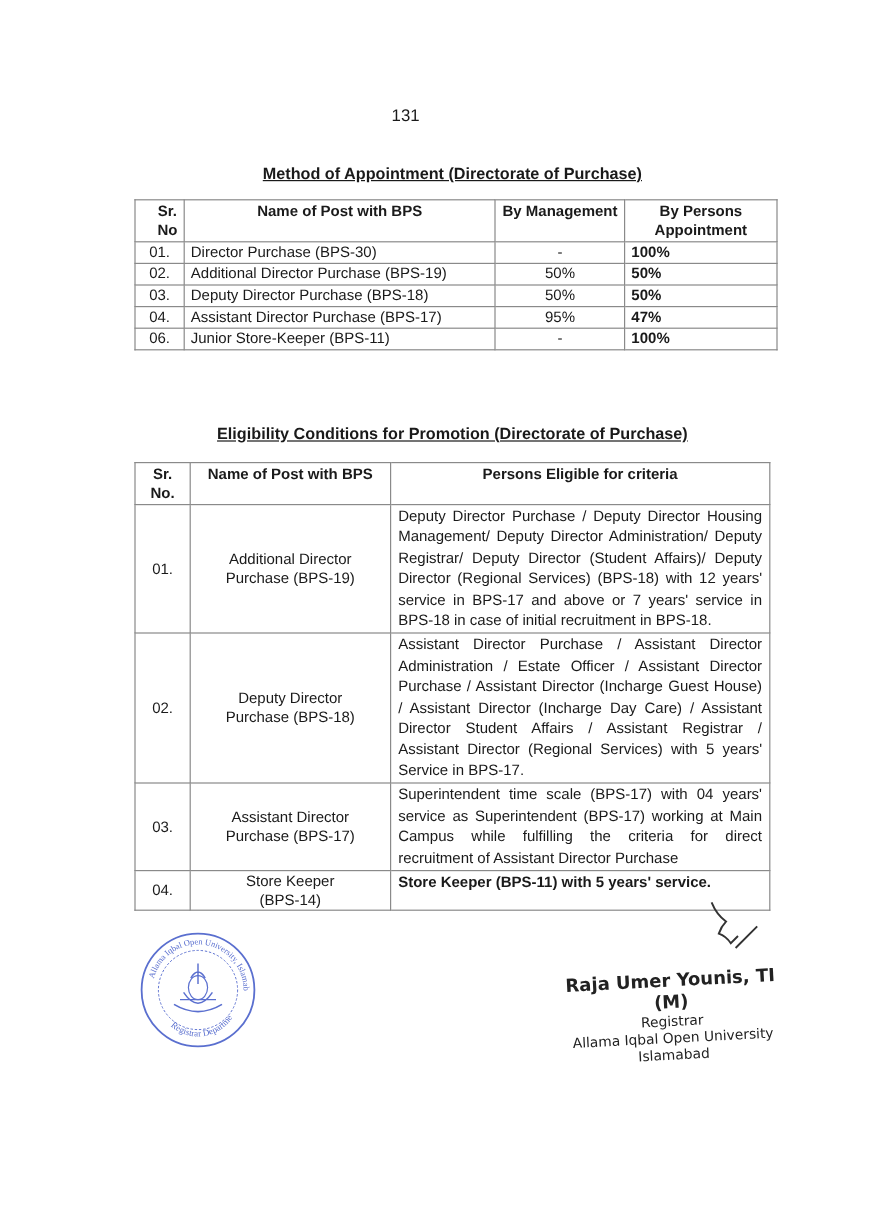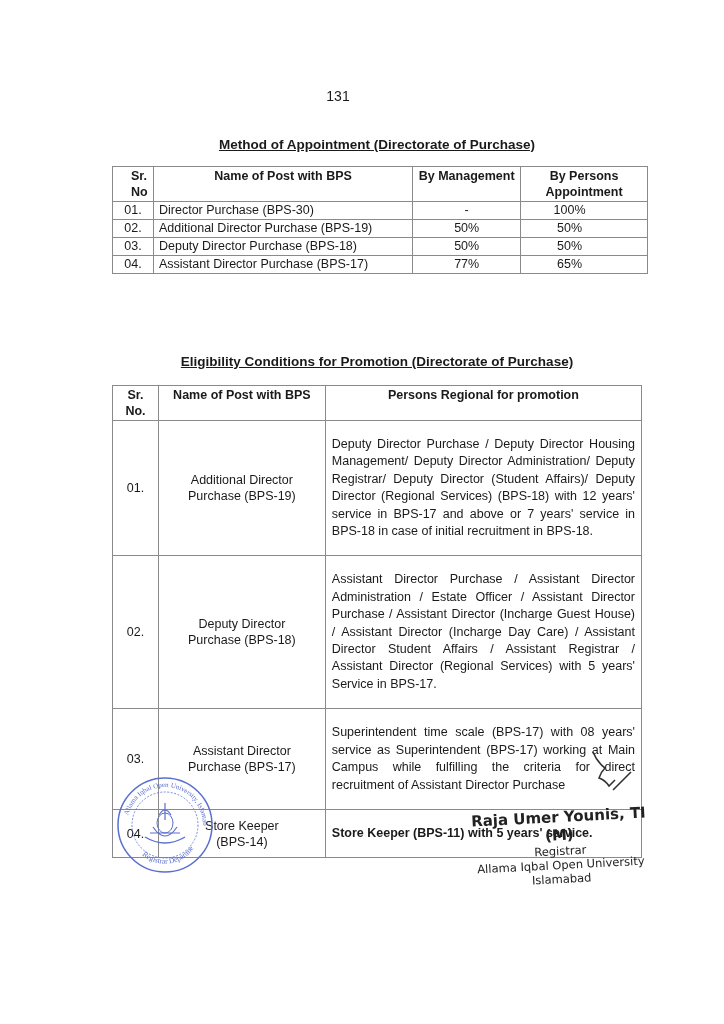--- a/index.html
+++ b/index.html
@@ -8,29 +8,29 @@
   .page-num { position: absolute; top: 88px; left: 0; width: 676px; text-align: center; font-size: 14px; }
   .title { position: absolute; left: 0; width: 724px; text-align: center; font-size: 13.5px;
            font-weight: bold; text-decoration: underline; }
   .t1-title { top: 137px; left: 15px; }
   .t2-title { top: 354px; left: 15px; }
   table { position: absolute; border-collapse: collapse; font-size: 12.5px; }
   td, th { border: 1px solid #8a8a8a; padding: 1px 5px; vertical-align: top; line-height: 16px; }
   th { font-weight: bold; }
   #t1 { top: 166px; left: 112px; width: 536px; }
   #t1 th { text-align: center; }
-  #t1 th.sr { text-align: left; padding-left: 18px; }
+  #t1 th.sr { text-align: center; padding-left: 18px; }
   #t1 td.sr, #t1 td.prom { text-align: center; }
-  #t1 td.init { text-align: center; padding-right: 34px; }
+  #t1 td.init { text-align: left; padding-right: 34px; font-weight: bold; }
   #t1 td { line-height: 17px; padding-top: 0; padding-bottom: 0; }
   #t2 { top: 385px; left: 112px; width: 530px; }
   #t2 th { text-align: center; }
   #t2 td.sr, #t2 td.post { text-align: center; vertical-align: middle; }
   #t2 td.sr { vertical-align: middle; }
-  #t2 td.elig { text-align: justify; padding: 15px 6px; line-height: 17.4px; }
+  #t2 td.elig { text-align: justify; padding: 1px 6px; line-height: 17.4px; }
   #t2 tr.r4 td.elig { vertical-align: top; font-weight: bold; }
   .stamp { position: absolute; left: 115px; top: 775px; width: 100px; height: 100px; }
   .sig-mark { position: absolute; left: 585px; top: 750px; width: 50px; height: 50px; }
   .sig { position: absolute; left: 470px; top: 808px; width: 180px; text-align: center;
          transform: rotate(-3deg); color: #222; }
   .sig .name { font-size: 15px; font-weight: bold; font-family: "DejaVu Sans", sans-serif; }
   .sig .line { font-size: 11.5px; font-family: "DejaVu Sans", sans-serif; line-height: 14px; }
 </style>
 </head>
 <body>
@@ -67,54 +67,60 @@
   </tr>
   <tr>
     <td class="sr">03.</td>
     <td>Deputy Director Purchase (BPS-18)</td>
     <td class="prom">50%</td>
     <td class="init">50%</td>
   </tr>
   <tr>
     <td class="sr">04.</td>
     <td>Assistant Director Purchase (BPS-17)</td>
-    <td class="prom">77%</td>
-    <td class="init">65%</td>
+    <td class="prom">95%</td>
+    <td class="init">47%</td>
+  </tr>
+  <tr>
+    <td class="sr">06.</td>
+    <td>Junior Store-Keeper (BPS-11)</td>
+    <td class="prom">-</td>
+    <td class="init">100%</td>
   </tr>
 </tbody>
   </table>
 
 <div class="title t2-title">Eligibility Conditions for Promotion (Directorate of Purchase)</div>
 
 <table id="t2">
   <colgroup>
       <col style="width:46px">
       <col style="width:167px">
       <col style="width:317px">
     </colgroup>
   <tbody>
       <tr>
     <th style="padding:1px 10px;">Sr. No.</th>
     <th>Name of Post with BPS</th>
-    <th>Persons Regional for promotion</th>
+    <th>Persons Eligible for criteria</th>
   </tr>
   <tr>
     <td class="sr">01.</td>
     <td class="post" style="padding:0 22px;">Additional Director Purchase (BPS-19)</td>
     <td class="elig">Deputy Director Purchase / Deputy Director Housing Management/ Deputy Director Administration/ Deputy Registrar/ Deputy Director (Student Affairs)/ Deputy Director (Regional Services) (BPS-18) with 12 years' service in BPS-17 and above or 7 years' service in BPS-18 in case of initial recruitment in BPS-18.</td>
   </tr>
   <tr>
     <td class="sr">02.</td>
     <td class="post" style="padding:0 22px;">Deputy Director Purchase (BPS-18)</td>
     <td class="elig">Assistant Director Purchase / Assistant Director Administration / Estate Officer / Assistant Director Purchase / Assistant Director (Incharge Guest House) / Assistant Director (Incharge Day Care) / Assistant Director Student Affairs / Assistant Registrar / Assistant Director (Regional Services) with 5 years' Service in BPS-17.</td>
   </tr>
   <tr>
     <td class="sr">03.</td>
     <td class="post" style="padding:0 22px;">Assistant Director Purchase (BPS-17)</td>
-    <td class="elig">Superintendent time scale (BPS-17) with 08 years' service as Superintendent (BPS-17) working at Main Campus while fulfilling the criteria for direct recruitment of Assistant Director Purchase</td>
+    <td class="elig">Superintendent time scale (BPS-17) with 04 years' service as Superintendent (BPS-17) working at Main Campus while fulfilling the criteria for direct recruitment of Assistant Director Purchase</td>
   </tr>
   <tr class="r4">
     <td class="sr">04.</td>
     <td class="post" style="padding:0 40px;">Store Keeper (BPS-14)</td>
     <td class="elig">Store Keeper (BPS-11) with 5 years' service.</td>
   </tr>
 </tbody>
   </table>
 
 <svg class="stamp" viewBox="0 0 100 100">

